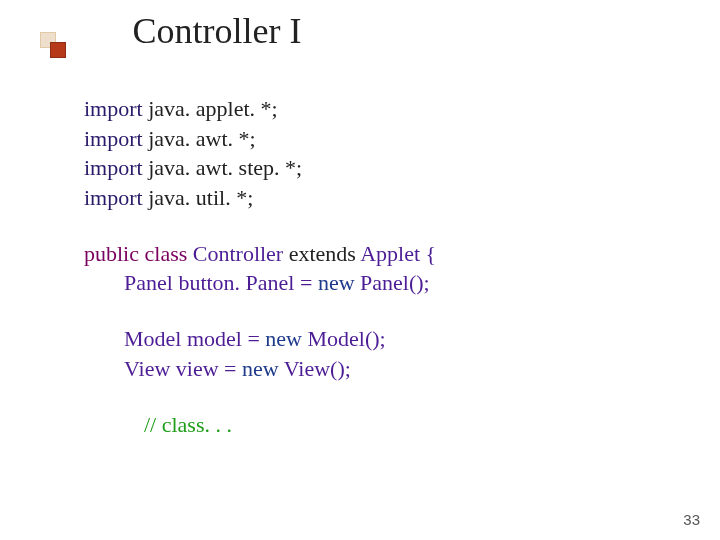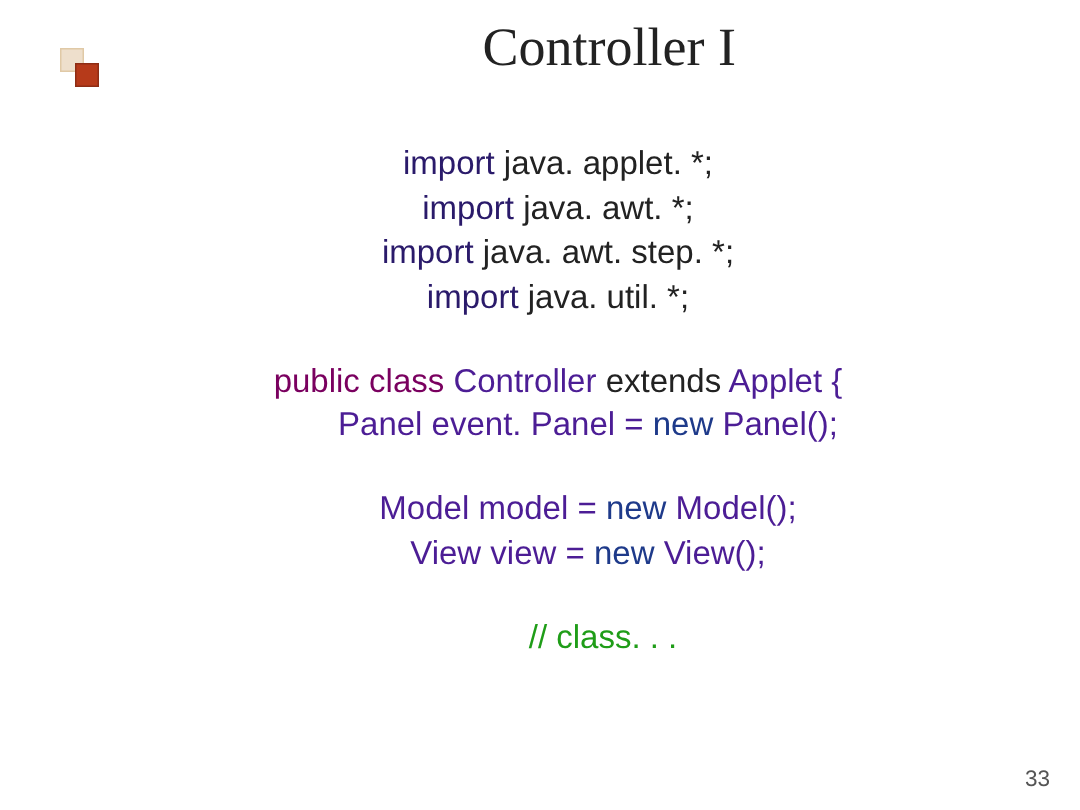--- a/index.html
+++ b/index.html
@@ -9,21 +9,20 @@
     height: 540px;
     background: #ffffff;
     font-family: "Comic Sans MS", "Comic Sans", cursive, sans-serif;
     overflow: hidden;
     position: relative;
   }
   .slide {
     position: relative;
     width: 720px;
     height: 540px;
-    text-align: center;
   }
   .title-wrap {
     position: absolute;
     left: 40px;
     top: 10px;
     right: 40px;
   }
   .title-deco {
     display: inline-block;
     width: 30px;
@@ -65,21 +64,21 @@
     line-height: 1.35;
   }
   .kw-import { color: #2a1a6a; }
   .pkg { color: #222; }
   .kw-public { color: #7a005f; }
   .kw-class  { color: #7a005f; }
   .kw-new    { color: #1e3a8a; }
   .kw-extends{ color: #222; }
   .ident     { color: #4c1d95; }
   .comment   { color: #1f9d18; }
-  .code-line { white-space: pre; }
+  .code-line { white-space: pre; font-family: Liberation Serif, serif; }
   .indent1 { padding-left: 40px; }
   .indent2 { padding-left: 60px; }
   .gap { height: 26px; }
   .page-num {
     position: absolute;
     right: 20px;
     bottom: 12px;
     font-family: Arial, Helvetica, sans-serif;
     font-size: 15px;
     color: #555;
@@ -103,21 +102,21 @@
 
     <div class="code-line"><span class="kw-import">import</span><span class="pkg"> java. applet. *;</span></div>
     <div class="code-line"><span class="kw-import">import</span><span class="pkg"> java. awt. *;</span></div>
     <div class="code-line"><span class="kw-import">import</span><span class="pkg"> java. awt. step. *;</span></div>
     <div class="code-line"><span class="kw-import">import</span><span class="pkg"> java. util. *;</span></div>
 
     <div class="gap"></div>
 
     <div class="code-line"><span class="kw-public">public</span> <span class="kw-class">class</span><span class="ident"> Controller </span><span class="kw-extends">extends</span><span class="ident"> Applet {</span></div>
 
-    <div class="code-line indent1"><span class="ident">Panel event. Panel = </span><span class="kw-new">new</span><span class="ident"> Panel();</span></div>
+    <div class="code-line indent1"><span class="ident">Panel button. Panel = </span><span class="kw-new">new</span><span class="ident"> Panel();</span></div>
 
     <div class="gap"></div>
 
     <div class="code-line indent1"><span class="ident">Model model = </span><span class="kw-new">new</span><span class="ident"> Model();</span></div>
     <div class="code-line indent1"><span class="ident">View view = </span><span class="kw-new">new</span><span class="ident"> View();</span></div>
 
     <div class="gap"></div>
 
     <div class="code-line indent2"><span class="comment">// class. . .</span></div>
 

